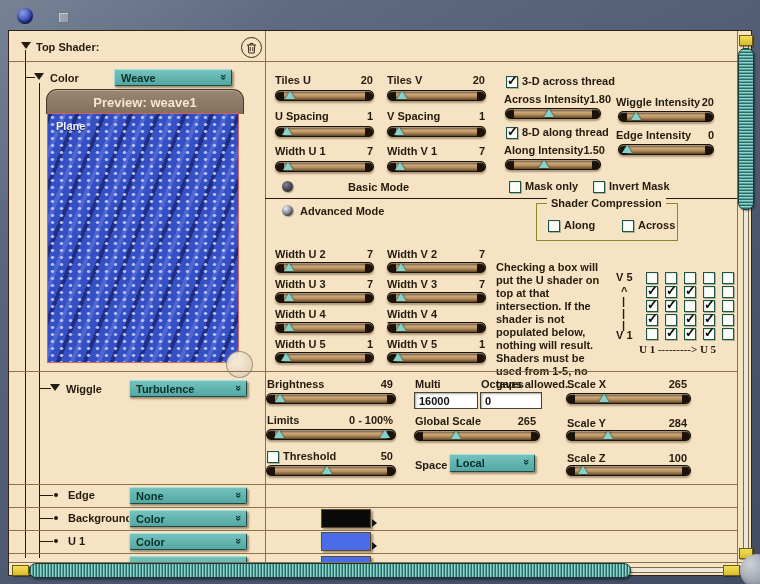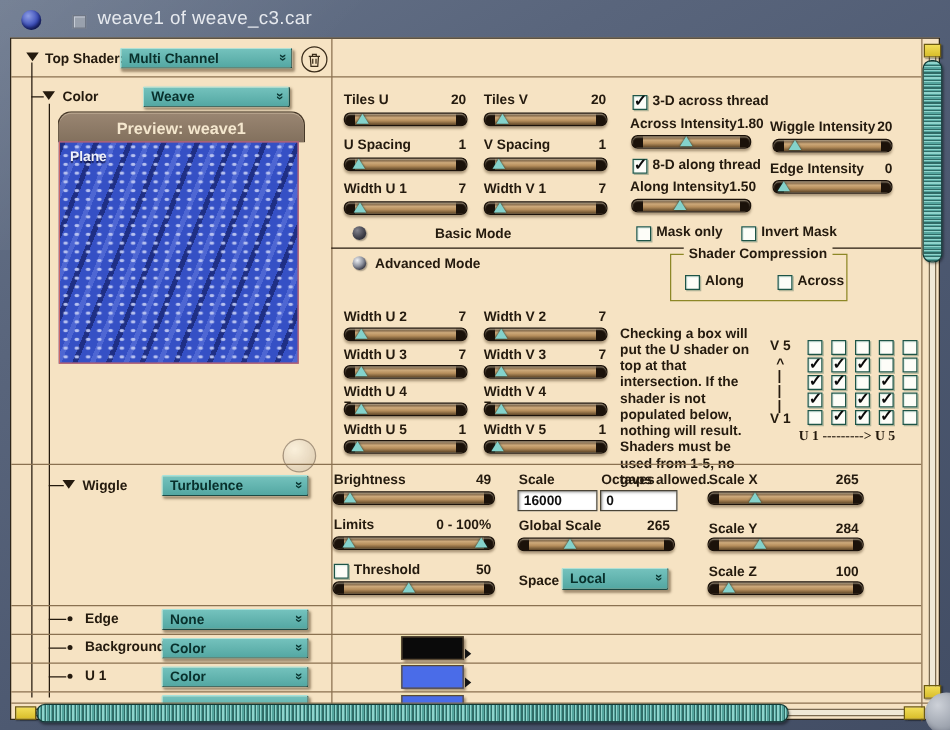--- a/index.html
+++ b/index.html
@@ -50,21 +50,21 @@
     box-shadow:1px 1px 0 rgba(40,90,70,.35), inset 1px 1px 0 #dfeee6;}
   .cb.on::after{content:"✓";position:absolute;left:0px;top:-4px;font-size:13px;font-weight:700;color:#0a0a0a;}
   .radio{position:absolute;width:11px;height:11px;border-radius:50%;
     background:radial-gradient(circle at 35% 30%,#84848e,#3c3c46 60%,#1e1e26);box-shadow:1px 1px 1px rgba(0,0,0,.3);}
   .radio.on{background:radial-gradient(circle at 35% 30%,#eef0f4,#8e929e 45%,#2c2c38 80%);}
   
   .pv-head{position:absolute;left:37px;top:58px;width:196px;height:24px;background:linear-gradient(180deg,#9a8672,#82705d);
     border:1px solid #463828;border-bottom:none;border-radius:11px 11px 0 0;
     display:flex;align-items:center;justify-content:center;font-size:13px;font-weight:700;color:#f4e7ce;
     box-shadow:inset 0 1px 0 #bca992;}
-  .pv-img{position:absolute;left:38px;top:82px;width:192px;height:178px;border:1px solid #c66;
+  .pv-img{position:absolute;left:38px;top:82px;width:192px;height:250px;border:1px solid #c66;
     background-color:#3550c5;
     background-image:
       radial-gradient(ellipse 3.5px 2.5px at 4.5px 3.5px, rgba(188,198,242,.95) 0 40%, rgba(188,198,242,0) 65%),
       repeating-linear-gradient(112deg, rgba(8,14,70,.5) 0 4px, rgba(8,14,70,0) 4px 13px, rgba(130,150,240,.32) 13px 17px, rgba(8,14,70,0) 17px 25px);
     background-size:9px 7px,auto;box-sizing:border-box;}
   .pv-plane{position:absolute;left:8px;top:6px;font-size:11px;font-weight:700;color:#f0f2fa;text-shadow:0 1px 1px rgba(0,0,30,.7);}
   .pv-knob{position:absolute;left:217px;top:320px;width:25px;height:25px;border-radius:50%;
     background:radial-gradient(circle at 35% 30%,rgba(250,240,220,.95),rgba(215,198,170,.9));
     border:1px solid rgba(110,90,70,.55);}
   
@@ -104,31 +104,26 @@
   .clip{position:absolute;overflow:hidden;}
 </style>
 </head>
 <body>
 
 <div class="desktop-sheen"></div>
 
 <div class="titlebar">
   <div class="sphere"></div>
   <div class="winbox"></div>
-  <div class="title">weave1 of weave_c3.car</div>
 </div>
 
 <div class="window">
 
   <div class="tri" style="left:12px;top:11px;"></div>
   <div class="lbl" style="left:27px;top:10px;">Top Shader:</div>
-  <div class="dd" style="left:87px;top:7px;width:138px;">
-    <span>Multi Channel</span>
-    <span class="chev"></span>
-  </div>
   <div class="trash">
     <svg width="11" height="12" viewBox="0 0 11 12">
       <path d="M1 3h9 M4 3V1.5h3V3 M2.2 3l.6 8h5.4l.6-8 M4.2 5v4 M6.8 5v4" stroke="#3a2c1a" stroke-width="1" fill="none"></path>
     </svg>
   </div>
   <div class="sep" style="left:0;top:30px;width:728px;"></div>
   <div class="vdiv" style="left:256px;top:0;height:532px;"></div>
 
   <div class="tline" style="left:16px;top:19px;width:1px;height:508px;"></div>
   <div class="tline" style="left:16px;top:46px;width:10px;height:1px;"></div>
@@ -376,21 +371,21 @@
 
   <div class="cb" style="left:258px;top:420px;"></div>
   <div class="srow" style="left:274px;top:419px;width:110px;">
       <span>Threshold</span>
       <span>50</span>
     </div>
   <div class="slider" style="left:257px;top:434px;width:128px;">
       <span class="thumb" style="left: 47%;"></span>
     </div>
 
-  <div class="lbl" style="left:406px;top:347px;">Scale</div>
+  <div class="lbl" style="left:406px;top:347px;">Multi</div>
   <div class="field" style="left:405px;top:361px;width:54px;">
       <span>16000</span>
     </div>
   <div class="lbl" style="left:472px;top:347px;">Octaves</div>
   <div class="field" style="left:471px;top:361px;width:52px;">
       <span>0</span>
     </div>
 
   <div class="srow" style="left:406px;top:384px;width:121px;">
       <span>Global Scale</span>

